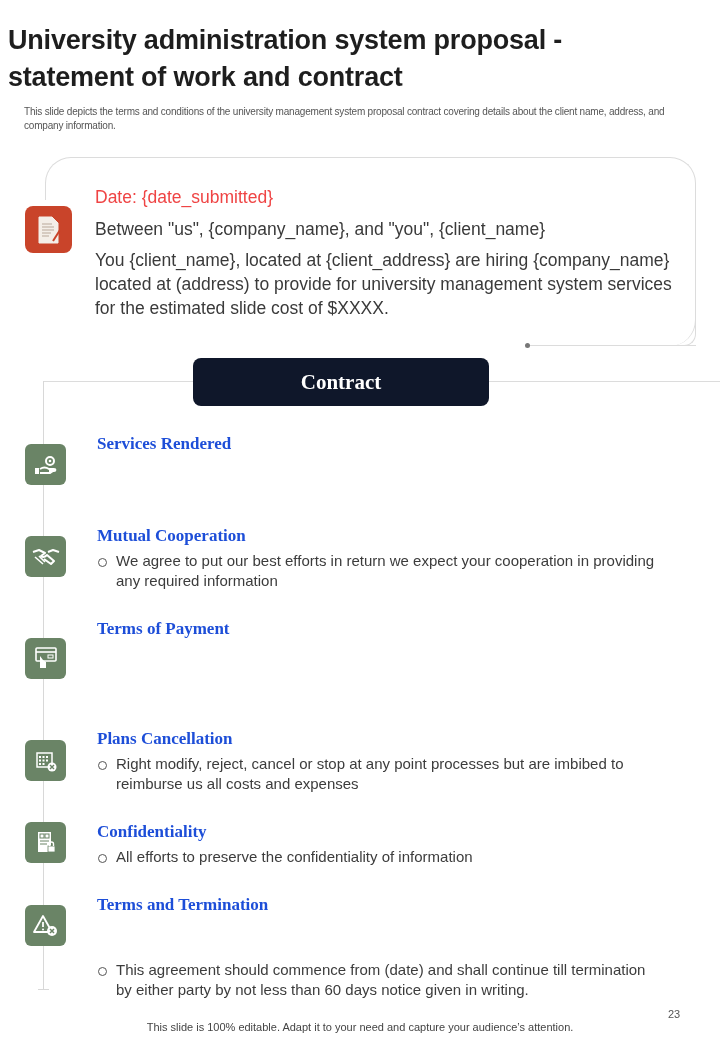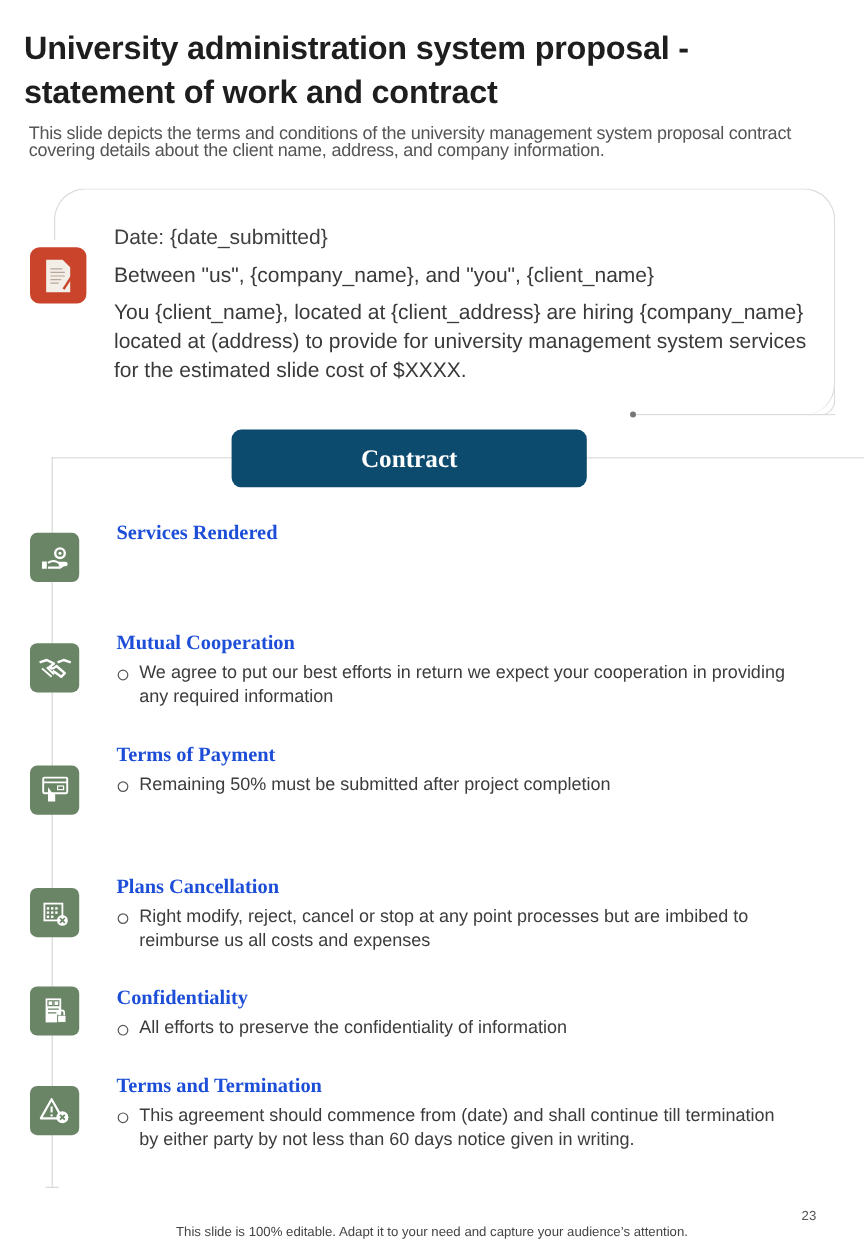--- a/index.html
+++ b/index.html
@@ -1,27 +1,27 @@
 <!DOCTYPE html>
 <html><head>
 <meta charset="utf-8">
 <style>
   * { box-sizing: border-box; margin: 0; padding: 0; }
   html, body { width: 720px; height: 1040px; background: #ffffff; overflow: hidden; }
   body { position: relative; font-family: "Liberation Sans", sans-serif; color: #3a3a3a; }
 
   .title {
-    position: absolute; left: 20px; top: 22px; width: 680px;
+    position: absolute; left: 8px; top: 22px; width: 680px;
     font-family: "Liberation Sans", sans-serif; font-weight: 700;
     font-size: 27px; line-height: 37px; color: #1e1e1e;
     letter-spacing: -0.2px;
   }
   .subtitle {
     position: absolute; left: 24px; top: 105px; width: 680px;
-    font-size: 15px; line-height: 14px; color: #555;
+    font-size: 10px; line-height: 14px; color: #555;
     letter-spacing: -0.2px;
   }
 
   
   .info-card {
     position: absolute; left: 45px; top: 157px; width: 651px; height: 189px;
     border: 1px solid #dcdcdc; border-radius: 26px;
     border-bottom-left-radius: 0; border-bottom: none; border-left: 1px solid #dcdcdc;
   }
   .info-card-bottom {
@@ -40,21 +40,21 @@
     position: absolute; left: 525px; top: 343px; width: 5px; height: 5px;
     border-radius: 50%; background: #777;
   }
   .doc-icon {
     position: absolute; left: 25px; top: 206px; width: 47px; height: 47px;
     background: #c9442a; border-radius: 8px;
     display: flex; align-items: center; justify-content: center;
   }
   .date-line {
     position: absolute; left: 95px; top: 187px;
-    font-size: 17.5px; color: #404040; font-weight: 400; text-align: right;
+    font-size: 17.5px; color: #ef4444; font-weight: 400; text-align: right;
   }
   .between-line {
     position: absolute; left: 95px; top: 219px; width: 580px;
     font-size: 17.5px; color: #3a3a3a;
   }
   .you-para {
     position: absolute; left: 95px; top: 248px; width: 590px;
     font-size: 17.5px; line-height: 24px; color: #3a3a3a;
   }
 
@@ -63,21 +63,21 @@
     position: absolute; left: 43px; top: 381px; width: 677px; height: 1px; background: #dcdcdc;
   }
   .timeline-vline {
     position: absolute; left: 43px; top: 381px; width: 1px; height: 608px; background: #d8d8d8;
   }
   .timeline-end {
     position: absolute; left: 38px; top: 989px; width: 11px; height: 1px; background: #d8d8d8;
   }
   .contract-btn {
     position: absolute; left: 193px; top: 358px; width: 296px; height: 48px;
-    background: #0c4a6e; border-radius: 8px;
+    background: #0f172a; border-radius: 8px;
     display: flex; align-items: center; justify-content: center;
     color: #ffffff; font-family: "Liberation Serif", serif; font-weight: 700; font-size: 21px;
   }
 
   
   .section { position: absolute; left: 0; width: 720px; }
   .sec-icon {
     position: absolute; left: 25px; width: 41px; height: 41px;
     background: #6a8466; border-radius: 6px;
     display: flex; align-items: center; justify-content: center;
@@ -170,21 +170,20 @@
   <div class="sec-icon" style="top:19px;">
     <svg width="24" height="26" viewBox="0 0 24 26">
       <rect x="2" y="2" width="20" height="13" rx="1" fill="none" stroke="#fff" stroke-width="1.6"></rect>
       <line x1="2" y1="6" x2="22" y2="6" stroke="#fff" stroke-width="1.6"></line>
       <rect x="14" y="9" width="5" height="3" fill="none" stroke="#fff" stroke-width="1"></rect>
       <path d="M6 10 v12 h6 v-6 l-3 -2" fill="#fff"></path>
     </svg>
   </div>
   <div class="sec-title">Terms of Payment</div>
   <ul class="sec-bullets">
-    <li>Remaining 50% must be submitted after project completion</li>
   </ul>
 </div>
 
 <div class="section" style="top:729px;">
   <div class="sec-icon" style="top:11px;">
     <svg width="24" height="24" viewBox="0 0 24 24">
       <rect x="3" y="4" width="15" height="14" fill="none" stroke="#fff" stroke-width="1.5"></rect>
       <g fill="#fff">
         <rect x="5" y="7" width="2" height="2"></rect>
           <rect x="8.5" y="7" width="2" height="2"></rect>
@@ -228,18 +227,18 @@
     <svg width="26" height="24" viewBox="0 0 26 24">
       <path d="M10 2 L19 18 H1 Z" fill="none" stroke="#fff" stroke-width="1.8" stroke-linejoin="round"></path>
       <line x1="10" y1="8" x2="10" y2="13" stroke="#fff" stroke-width="1.8"></line>
       <circle cx="10" cy="15.5" r="1" fill="#fff"></circle>
       <circle cx="19" cy="17" r="5" fill="#fff"></circle>
       <path d="M17 15 l4 4 M21 15 l-4 4" stroke="#6a8466" stroke-width="1.5"></path>
     </svg>
   </div>
   <div class="sec-title">Terms and Termination</div>
   <ul class="sec-bullets">
-    <li style="width:560px;">This agreement should commence from (date) and shall continue till termination by either party by not less than 60 days notice given in writing.</li>
+    <li style="width:560px;margin-top:40px;">This agreement should commence from (date) and shall continue till termination by either party by not less than 60 days notice given in writing.</li>
   </ul>
 </div>
 
 <div class="page-num">23</div>
 <div class="footer-note">This slide is 100% editable. Adapt it to your need and capture your audience’s attention.</div>
 
 </body></html>

